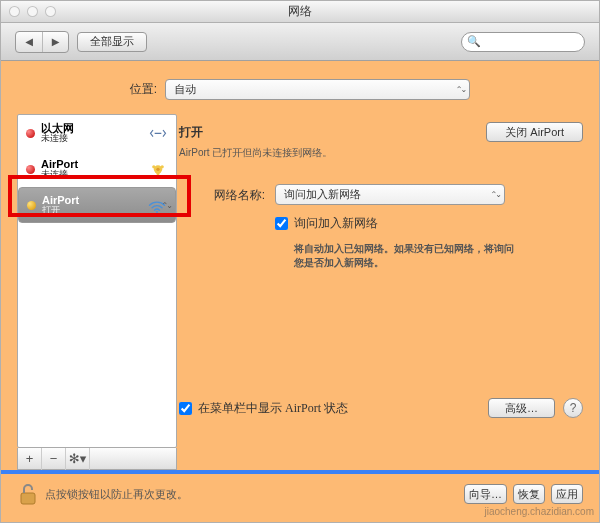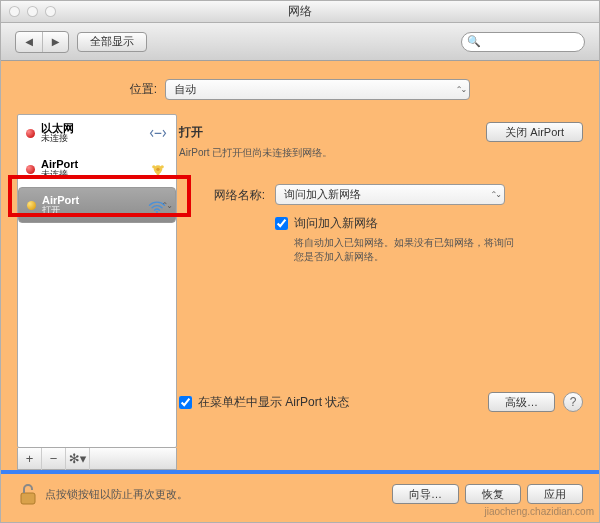--- a/index.html
+++ b/index.html
@@ -34,26 +34,26 @@
 .itxt .name { font-weight: bold; font-size: 11px; }
 .itxt .st { font-size: 9px; opacity: .85; }
 .icon { position: absolute; right: 8px; width: 20px; height: 18px; display: flex; align-items: center; justify-content: center; }
 .listbar { height: 22px; border: 1px solid #aaa; border-top: none; background: linear-gradient(#fdfdfd,#e0e0e0); display: flex; align-items: center; font-size: 13px; color: #555; }
 .listbar span { width: 24px; text-align: center; border-right: 1px solid #ccc; line-height: 22px; }
 .highlight { position: absolute; border: 4px solid #e60000; pointer-events: none; z-index: 10; }
 .content { flex: 1; font-size: 12px; color: #333; padding-top: 8px; }
 .row { display: flex; align-items: flex-start; margin-bottom: 10px; }
 .row .lbl { width: 96px; text-align: right; padding-right: 10px; padding-top: 3px; }
 .row .val { flex: 1; }
-.btn { height: 20px; padding: 0 16px; border: 1px solid #888; border-radius: 10px; background: linear-gradient(#fdfdfd,#e2e2e2); font-size: 11px; display: inline-flex; align-items: center; color: #333; }
+.btn { height: 20px; padding: 0 4px; border: 1px solid #888; border-radius: 10px; background: linear-gradient(#fdfdfd,#e2e2e2); font-size: 11px; display: inline-flex; align-items: center; color: #333; }
 .bold { font-weight: bold; }
 .sub { font-size: 10px; color: #555; margin-top: 4px; }
 .chk { display: flex; align-items: flex-start; gap: 6px; margin-top: 10px; }
 .chk input { margin-top: 2px; }
-.chkdesc { font-size: 10px; color: #555; margin-top: 4px; line-height: 1.4; max-width: 220px; }
+.chkdesc { font-size: 10px; color: #555; margin-top: 10px; line-height: 1.4; max-width: 220px; font-weight: bold; }
 .bottom { display: flex; align-items: center; padding: 8px 0; }
 .qmark { width: 20px; height: 20px; border-radius: 50%; border: 1px solid #999; background: linear-gradient(#fdfdfd,#e0e0e0); font-size: 12px; color: #666; display: flex; align-items: center; justify-content: center; margin-left: 8px; }
 .footer { padding: 8px 16px 4px; border-top: 4px solid #3b82f6; display: flex; align-items: center; gap: 21px; }
 .lock { display: flex; align-items: center; gap: 6px; font-size: 11px; color: #555; flex: 1; }
 .lockicon { width: 22px; height: 24px; }
 .btns { display: flex; gap: 6px; }
 .watermark { position: absolute; right: 6px; bottom: 6px; font-size: 10px; color: rgba(80,80,80,.5); z-index: 20; pointer-events: none; }
 </style>
 </head>
 <body>
@@ -169,21 +169,21 @@
               <div class="chkdesc">将自动加入已知网络。如果没有已知网络，将询问您是否加入新网络。</div>
             </div>
           </div>
         </div>
       </div>
 
       <div style="height:110px;"></div>
 
       <div class="bottom">
         <input type="checkbox" checked="" style="">
-        <span style="margin-left:6px;">在菜单栏中显示 AirPort 状态</span>
+        <span style="margin-left:6px;font-family:Liberation Serif, serif;">在菜单栏中显示 AirPort 状态</span>
         <span class="btn" style="margin-left:auto;border-radius:4px;padding:0 16px;">高级…</span>
         <div class="qmark">?</div>
       </div>
     </div>
   </div>
 
   <div class="footer">
     <div class="lock">
       <div class="lockicon">
         <svg viewBox="0 0 22 24">

